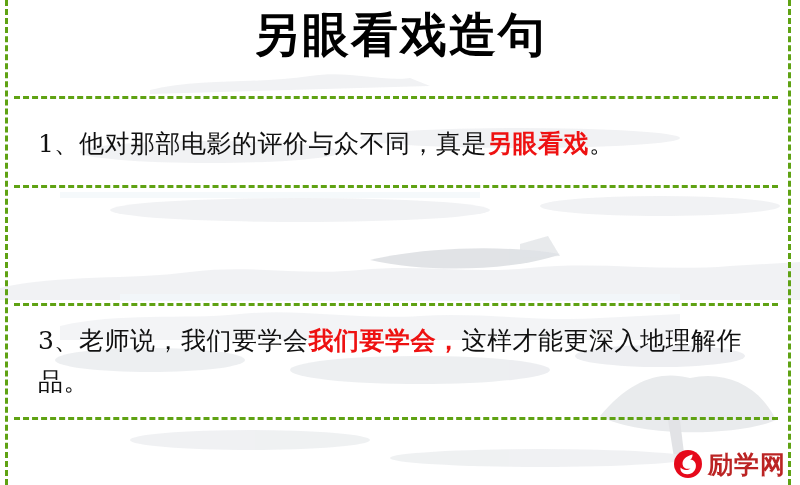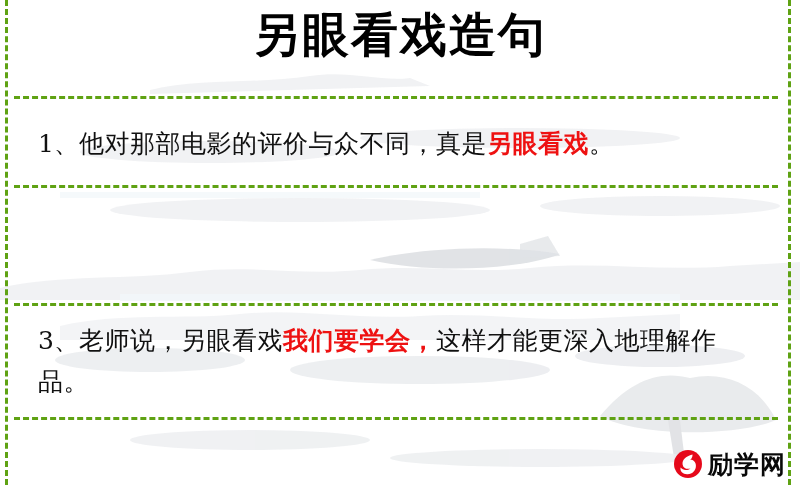--- a/index.html
+++ b/index.html
@@ -101,21 +101,21 @@
     align-items: center;
     gap: 5px;
     z-index: 5;
     opacity: 0.96;
   }
   .logo-mark { display: block; }
   .logo-text {
     font-family: "DejaVu Sans", "Liberation Sans", sans-serif;
     font-size: 25px;
     font-weight: bold;
-    color: #000000;
+    color: #b91c1c;
     letter-spacing: 1px;
     line-height: 1;
   }
 </style>
 </head>
 <body>
 
 <div id="page">
 
   <div class="wash" style="left:0; top:230px; width:800px; height:255px;">
@@ -173,21 +173,21 @@
   <div class="sentence" style="top:123px;">
     <span class="num">1、</span><span>他对那部电影的评价与众不同，真是</span><span class="kw">另眼看戏</span><span>。</span>
   </div>
 
   <div class="hr" style="top:185px;"></div>
 
 
   <div class="hr" style="top:303px;"></div>
 
   <div class="sentence" style="top:320px; width:726px;">
-    <span class="num">3、</span><span>老师说，另眼看戏</span><span class="kw">我们要学会，</span><span>这样才能更深入地理解作品。</span>
+    <span class="num">3、</span><span>老师说，我们要学会</span><span class="kw">我们要学会，</span><span>这样才能更深入地理解作品。</span>
   </div>
 
   <div class="hr" style="top:417px;"></div>
 
   <div class="logo">
     <svg class="logo-mark" width="30" height="30" viewBox="0 0 30 30" xmlns="http://www.w3.org/2000/svg" aria-hidden="true">
       <circle cx="15" cy="15" r="14" fill="#e60012"></circle>
       <path d="M19.5 5.5 C12.5 7.5 9 11 9.6 15.4 C10.1 19.2 14 20.6 17.4 19.4 C14.6 21.8 9.8 21.6 7.6 18.6 C6.6 22.4 10.2 25.6 14.6 25.3 C19.6 25 23.2 21 22.9 16.4 C22.7 12.6 19.8 10.6 17.2 10.8 C18.9 9.3 19.7 7.6 19.5 5.5 Z" fill="#ffffff"></path>
     </svg>
     <span class="logo-text">励学网</span>

